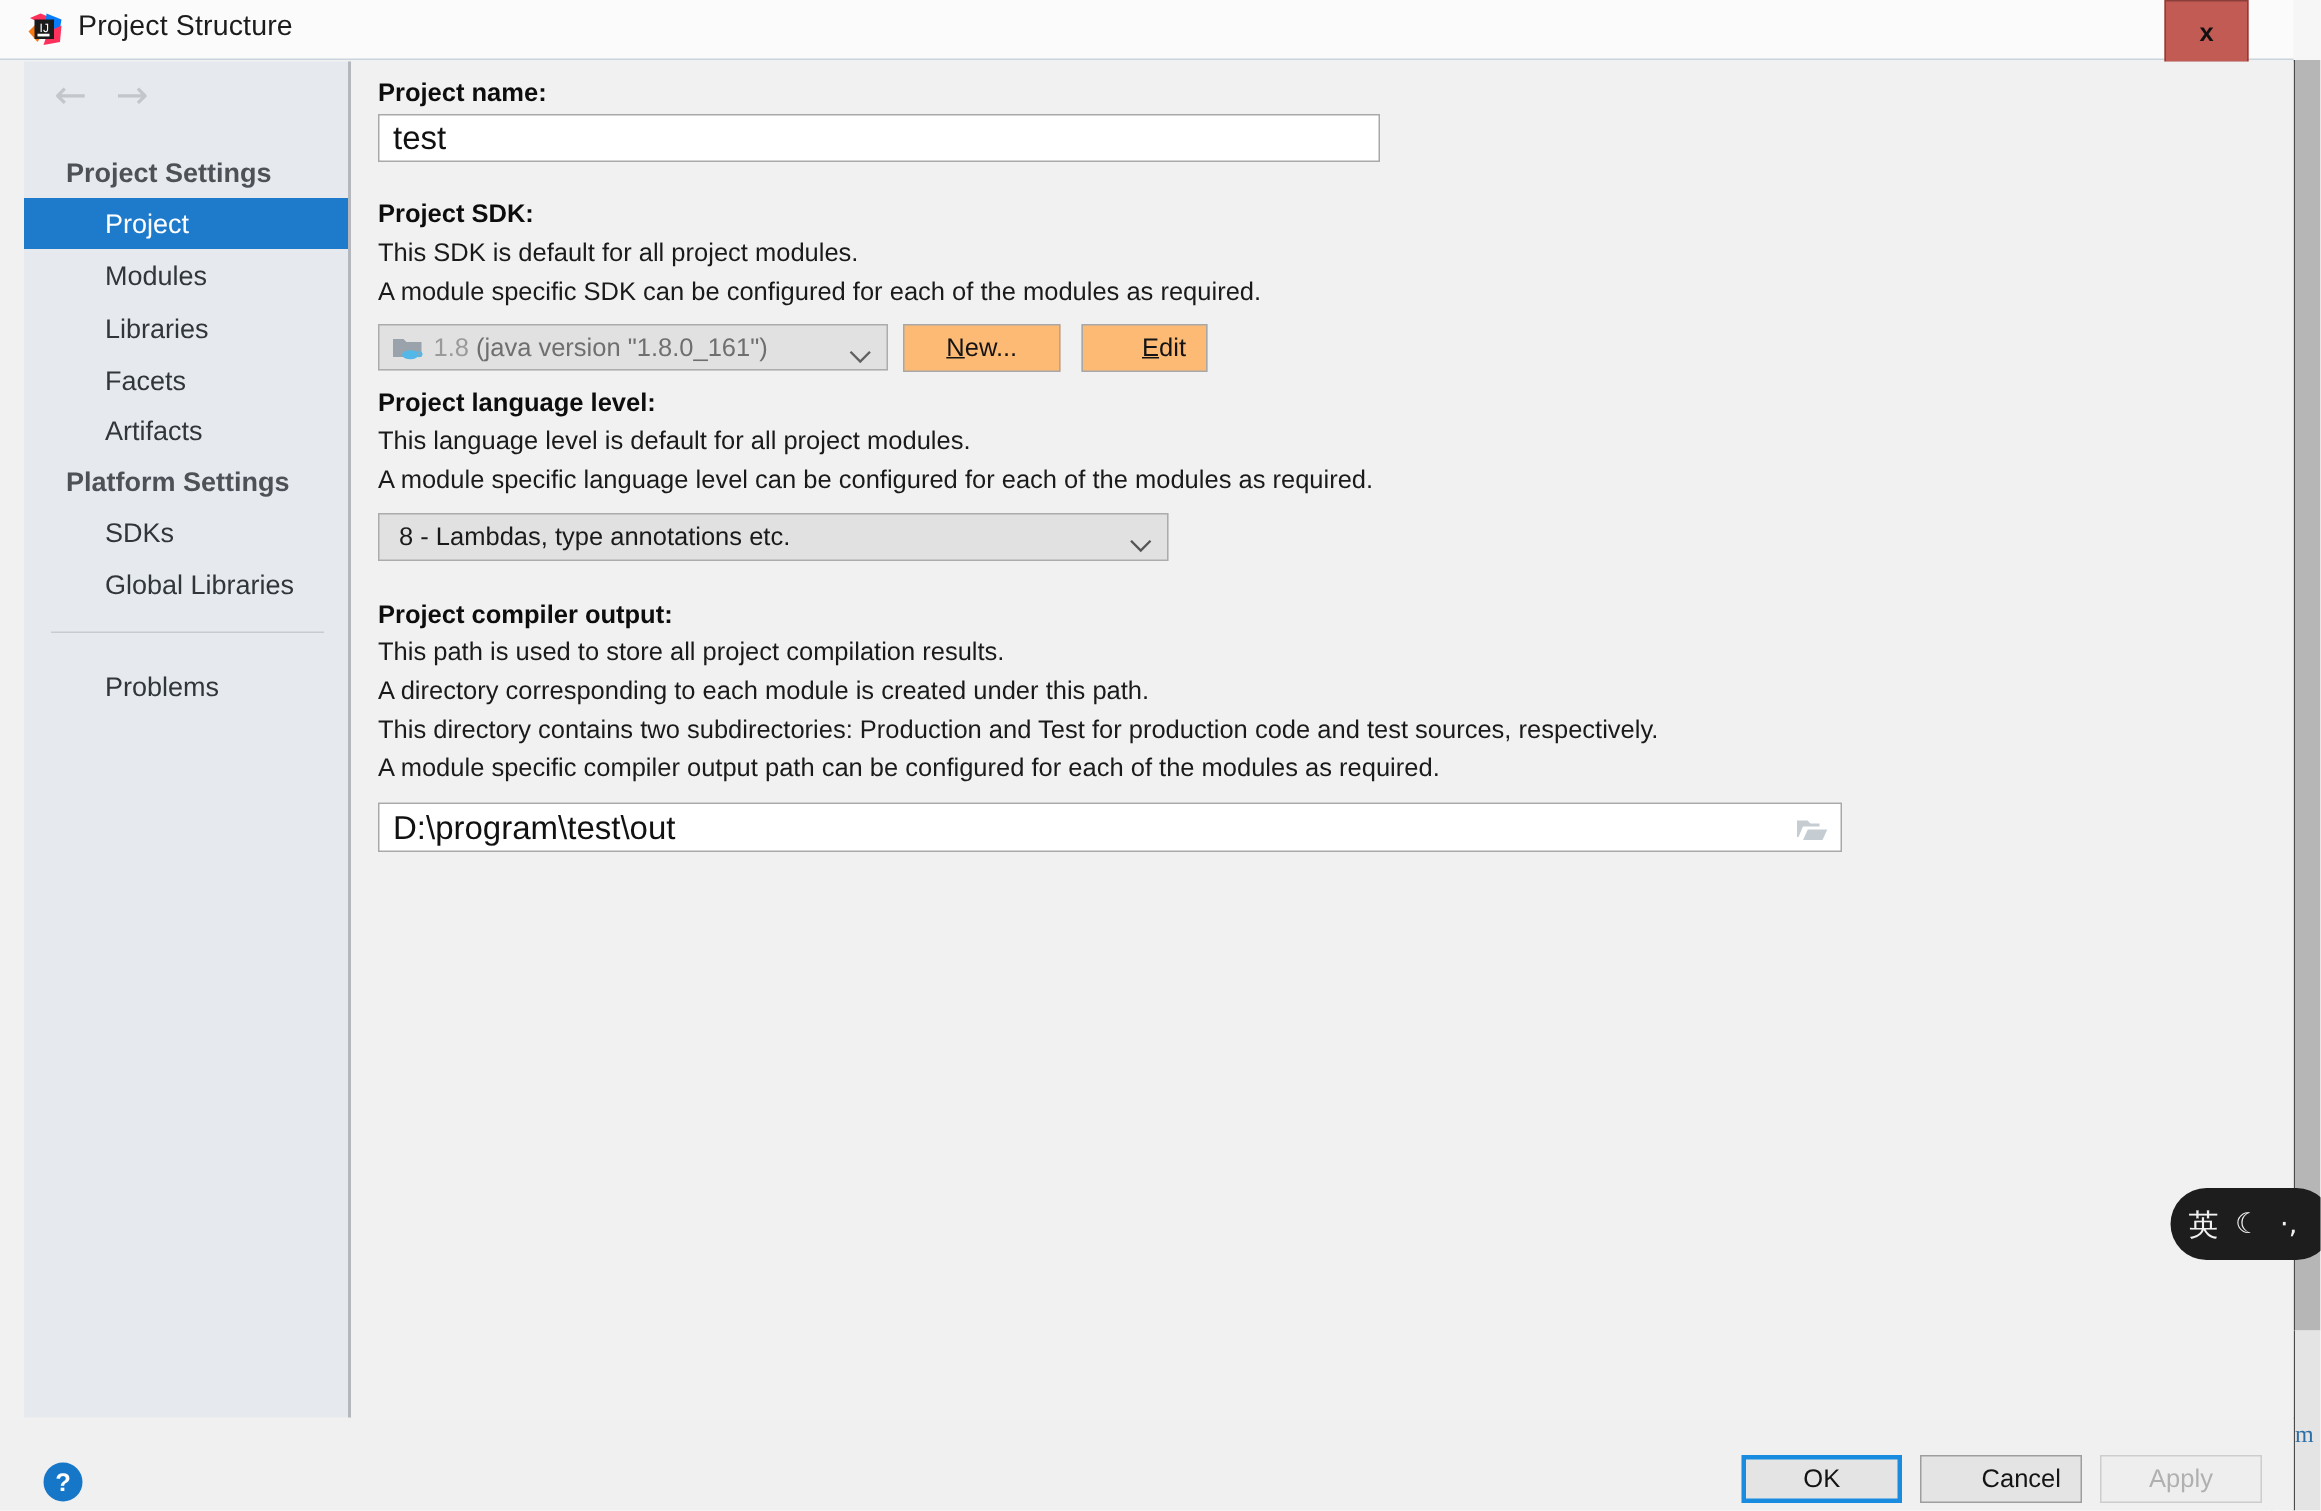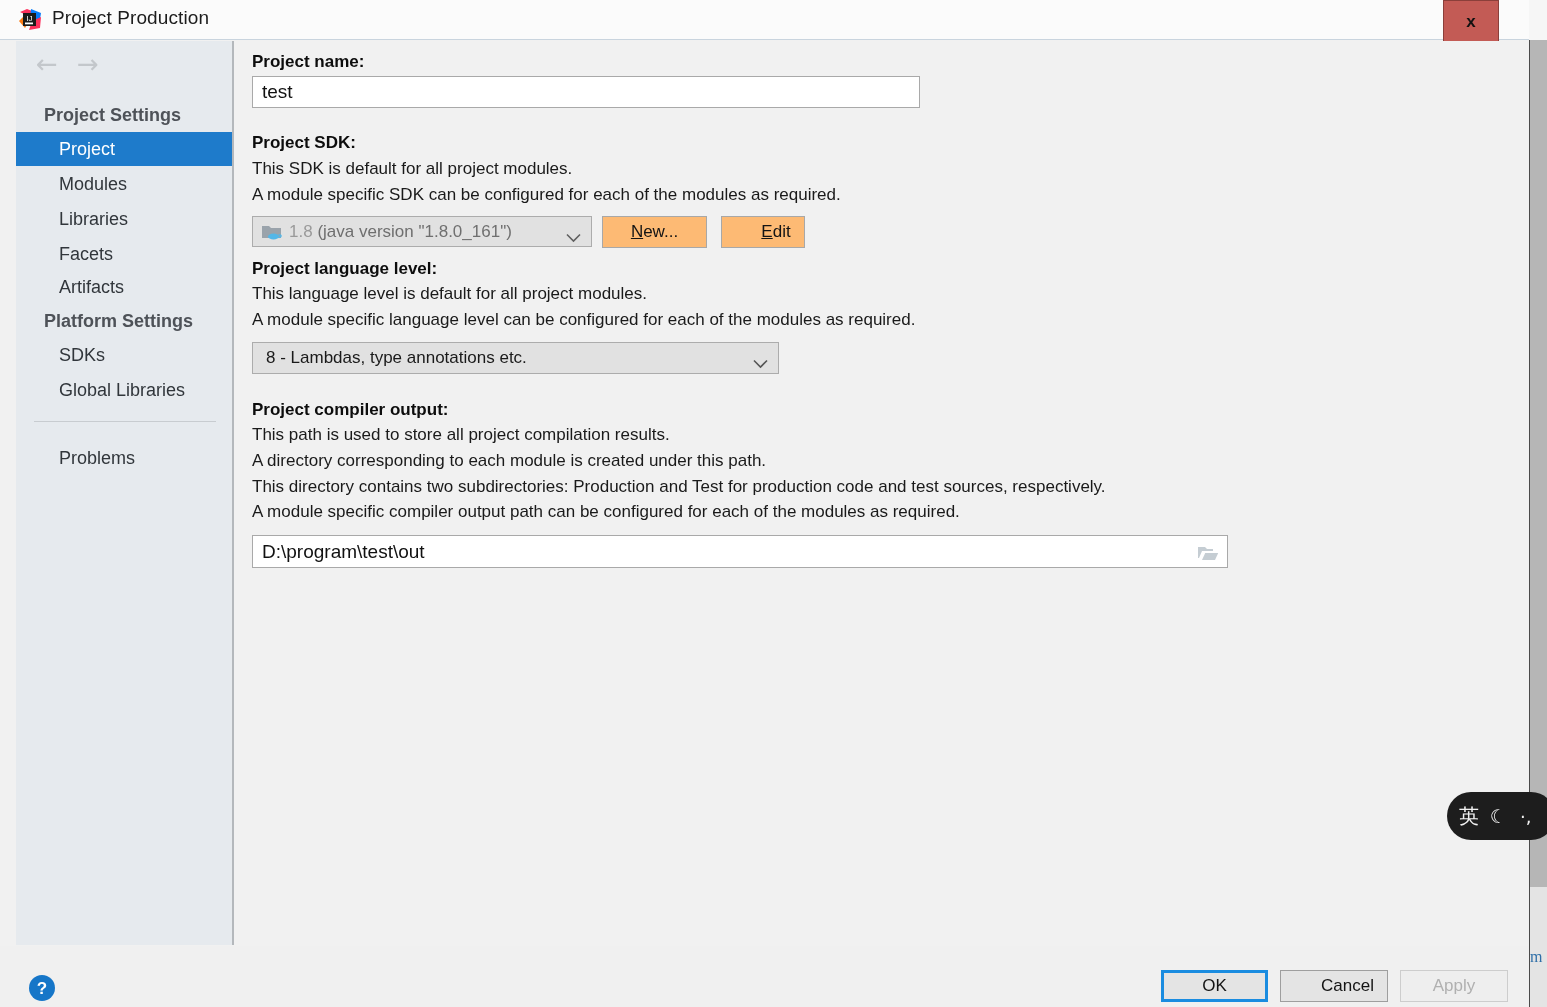--- a/index.html
+++ b/index.html
@@ -165,21 +165,21 @@
     line-height: 34px;
   }
   .nav-item {
     position: absolute;
     left: 0;
     width: 100%;
     height: 34px;
     line-height: 34px;
     font-size: 18px;
     color: #31363b;
-    padding-left: 43px;
+    padding-left: 54px;
     box-sizing: border-box;
     cursor: pointer;
   }
   .nav-item.selected {
     background: #1e7bcb;
     color: #ffffff;
   }
   .nav-sep {
     position: absolute;
     left: 18px;
@@ -210,21 +210,21 @@
     font-size: 17px;
     color: #1a1a1a;
     white-space: nowrap;
   }
 
   .text-field {
     position: absolute;
     background: #ffffff;
     border: 1px solid #a9a9a9;
     box-sizing: border-box;
-    font-size: 19px;
+    font-size: 22px;
     color: #111;
     padding: 0 9px;
     display: flex;
     align-items: center;
     cursor: text;
     font-family: "Liberation Sans", sans-serif;
   }
 
   
   .combo {
@@ -384,21 +384,21 @@
         <svg width="24" height="24" viewBox="0 0 24 24">
           <path d="M2 4 L9 1 L14 3 L12 9 Z" fill="#fe315d"></path>
           <path d="M1 13 L6 8 L12 12 L7 20 Z" fill="#f97a12"></path>
           <path d="M13 1 L23 5 L21 17 L12 12 Z" fill="#087cfa"></path>
           <path d="M14 13 L23 9 L22 20 L11 22 Z" fill="#fe315d"></path>
           <rect x="5" y="5" width="13" height="13" fill="#1b1b1b"></rect>
           <text x="11.5" y="13" font-size="8" fill="#ffffff" text-anchor="middle" font-family="Liberation Sans, sans-serif">IJ</text>
           <rect x="7" y="14.5" width="8" height="1.8" fill="#ffffff"></rect>
         </svg>
       </div>
-      <div class="title-text">Project Production</div>
+      <div class="title-text">Project Structure</div>
       <div class="close-btn">x</div>
     </div>
 
     <div class="sidebar">
 
       <div class="nav-arrows">
         <div class="nav-arrow back">←</div>
         <div class="nav-arrow fwd">→</div>
       </div>
 

